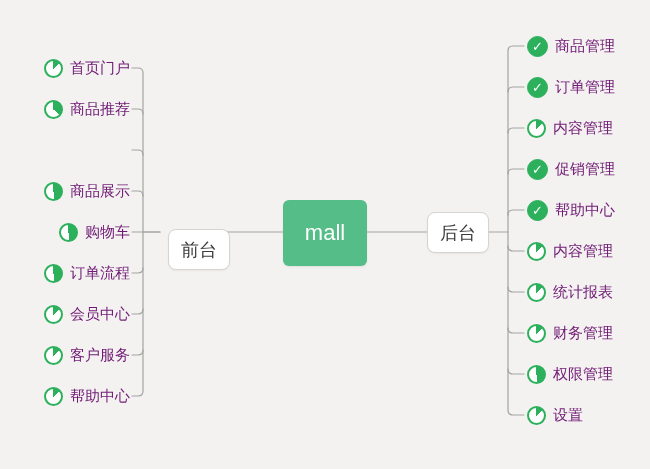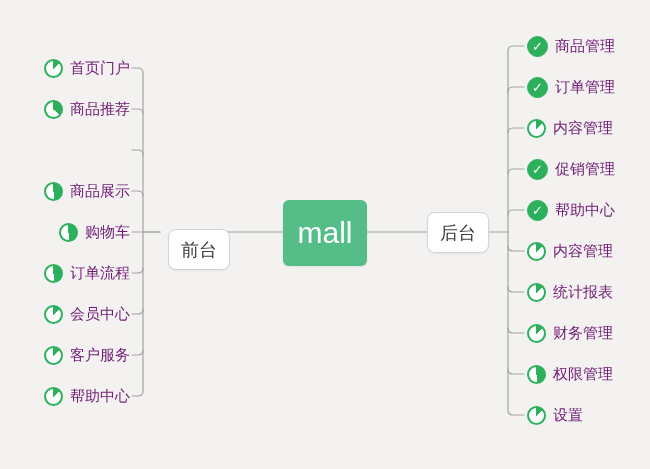--- a/index.html
+++ b/index.html
@@ -13,21 +13,21 @@
   svg.connectors{position:absolute;left:0;top:0;z-index:0;}
 
   .node{
     position:absolute;z-index:2;
     display:flex;align-items:center;justify-content:center;
     box-sizing:border-box;
   }
   .node-root{
     left:283px;top:200px;width:84px;height:66px;
     background:#55bd88;border-radius:6px;
-    color:#ffffff;font-size:30px;
+    color:#ffffff;font-size:22px;
     box-shadow:0 1px 2px rgba(0,0,0,0.08);
   }
   .node-branch{
     width:62px;height:41px;
     background:#ffffff;border:1px solid #d5d4d1;border-radius:8px;
     color:#3c3c3c;font-size:18px;
     box-shadow:0 1px 2px rgba(0,0,0,0.05);
   }
   .node-front{left:168px;top:212px;margin-top:17px;}
   .node-back{left:427px;top:212px;text-align:center;}

